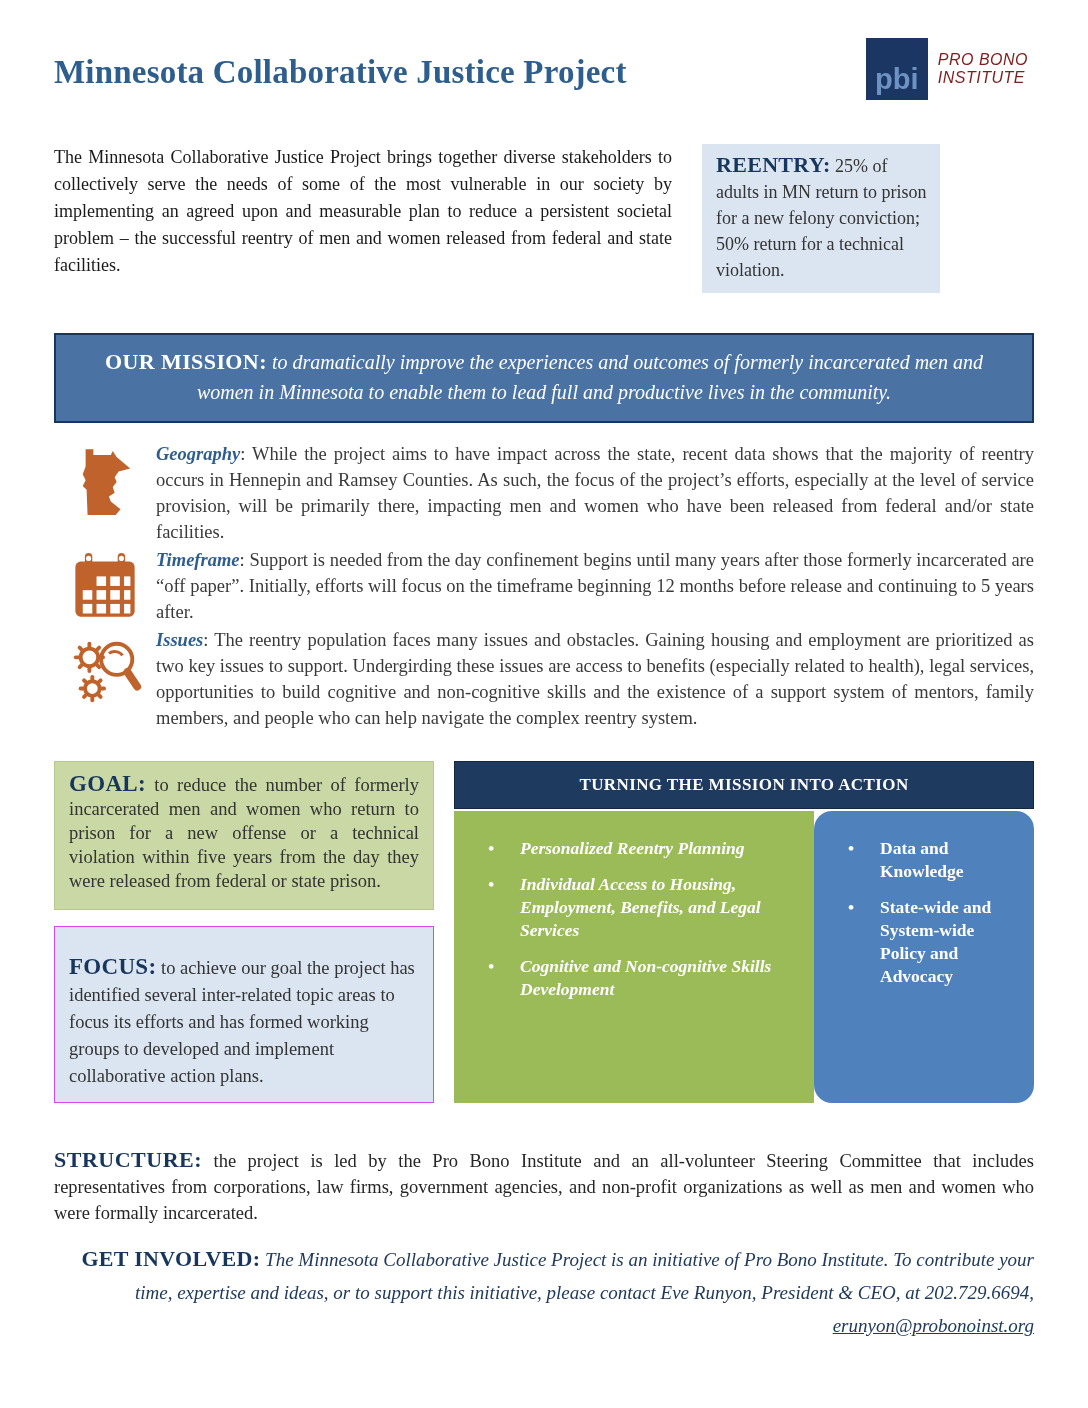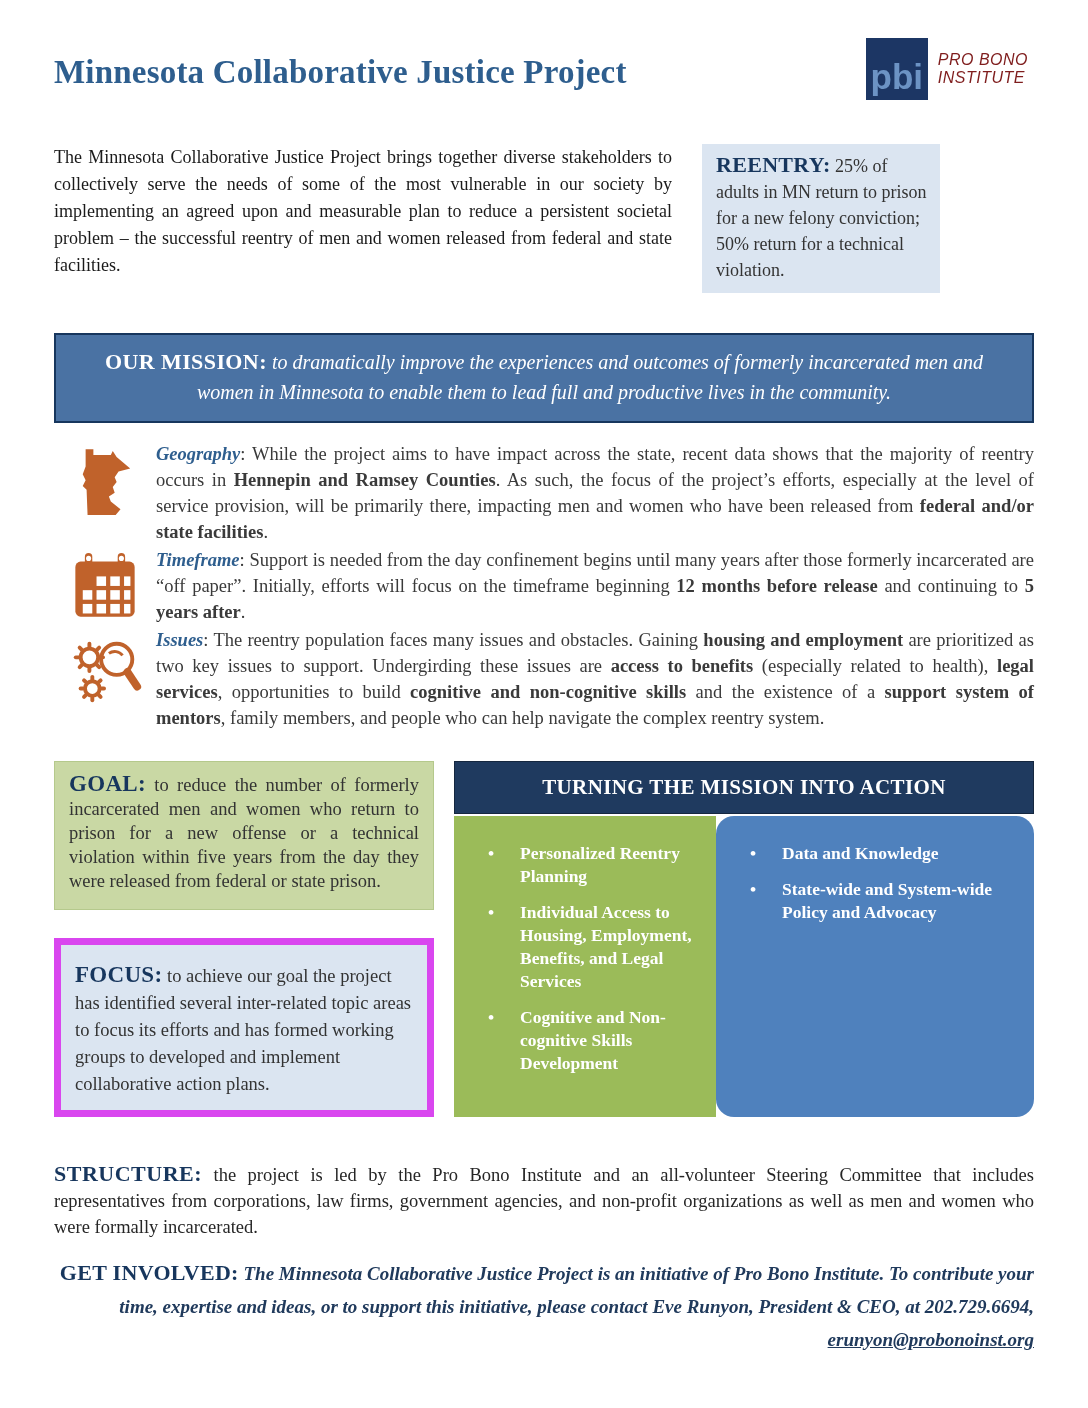--- a/index.html
+++ b/index.html
@@ -2,31 +2,31 @@
 <html><head>
 <meta charset="utf-8">
 <style>
   * { box-sizing: border-box; margin: 0; padding: 0; }
   html,body { background:#fff; }
   body {
     width:1088px; height:1408px; margin:0 auto; position:relative;
     font-family:"Liberation Serif", serif; color:#262626;
     padding:36px 54px 0 54px;
   }
-  .b { font-weight:bold; }
+  .b { font-weight:normal; }
   .i { font-style:italic; }
   .u { text-decoration:underline; }
   .lead { color:#2E5E8E; font-weight:bold; font-style:italic; }
 
   
   .header { display:flex; justify-content:space-between; align-items:flex-start; height:72px; }
   .page-title { font-size:33px; font-weight:bold; color:#2E5E8E; letter-spacing:0.2px; padding-top:18px;font-family:Liberation Serif, serif; }
   .logo { display:flex; align-items:center; gap:10px; padding:2px 6px; }
   .logo-square { width:62px; height:62px; background:#1C3664; display:flex; align-items:flex-end; justify-content:center; }
-  .logo-monogram { color:#6C93C4; font-family:"Liberation Sans", sans-serif; font-weight:bold; font-size:35px; line-height:1.1; padding-bottom:4px; }
+  .logo-monogram { color:#6C93C4; font-family:"Liberation Sans", sans-serif; font-weight:bold; font-size:29px; line-height:1.1; padding-bottom:4px; }
   .logo-name { color:#7f1d1d; font-family:"Liberation Sans", sans-serif; font-size:16px; line-height:1.15; letter-spacing:0.5px;font-style:italic; }
 
   
   .intro-row { display:flex; gap:30px; margin-top:36px; }
   .intro-text { width:618px; font-size:18px; line-height:27px; text-align:justify; color:#1a1a1a; }
   .reentry-box { width:238px; background:#DBE5F1; padding:8px 12px 10px 14px; font-size:18px; line-height:26px; color:#333; }
   .reentry-box .box-label { color:#17365D; font-weight:bold; font-size:22px; letter-spacing:0.3px; }
 
   
   .mission-banner { margin-top:40px; background:#4A72A3; border:2px solid #17365D; color:#fff;
@@ -37,30 +37,30 @@
   
   .icon-section { display:flex; margin-top:2px; }
   .icon-cell { width:102px; flex:none; display:flex; justify-content:center; padding-top:4px; }
   .section-text { flex:1; font-size:18.5px; line-height:26px; text-align:justify; color:#3a3a3a; }
 
   
   .bottom-grid { display:flex; gap:20px; margin-top:30px; }
   .left-col { width:380px; flex:none; display:flex; flex-direction:column; }
   .goal-box { background:#C9D8A4; border:1px solid #b5c98c; padding:10px 14px 16px 14px;
     font-size:18.5px; line-height:24px; text-align:justify; color:#333; }
-  .focus-box { background:#DBE5F1; border:7px solid #d946ef; margin-top:28px; padding:16px 14px 12px 14px;
+  .focus-box { background:#DBE5F1; border:1px solid #d946ef; margin-top:16px; padding:26px 14px 12px 14px;
     font-size:18.5px; line-height:27px; color:#333; }
   .goal-box .box-label, .focus-box .box-label { color:#17365D; font-weight:bold; font-size:23px; letter-spacing:0.3px; }
 
   .action-area { flex:1; display:flex; flex-direction:column; }
   .action-header { background:#1F3A5F; border:1px solid #15273f; color:#fff; text-align:center;
-    font-weight:bold; font-size:21px; letter-spacing:0.4px; padding:13px 0; }
+    font-weight:bold; font-size:17px; letter-spacing:0.4px; padding:13px 0; }
   .action-cols { display:flex; flex:1; margin-top:2px; min-height:270px; }
   .action-col { padding:26px 18px 18px 30px; }
-  .action-col.green { background:#9BBB59; width:262px; flex:none; }
+  .action-col.green { background:#9BBB59; width:360px; flex:none;font-style:italic; }
   .action-col.blue  { background:#4F81BD; flex:1;border-radius:18px; }
   .action-list { list-style:none; }
   .action-list li { position:relative; padding-left:36px; color:#fff; font-weight:bold;
     font-size:17.5px; line-height:23px; margin-bottom:13px; }
   .action-list li::before { content:"•"; position:absolute; left:4px; top:0; }
 
   
   .structure { margin-top:44px; font-size:18.5px; line-height:26px; text-align:justify; color:#262626; }
   .structure .struct-label { color:#17365D; font-weight:bold; font-size:22px; letter-spacing:0.5px; }
 

